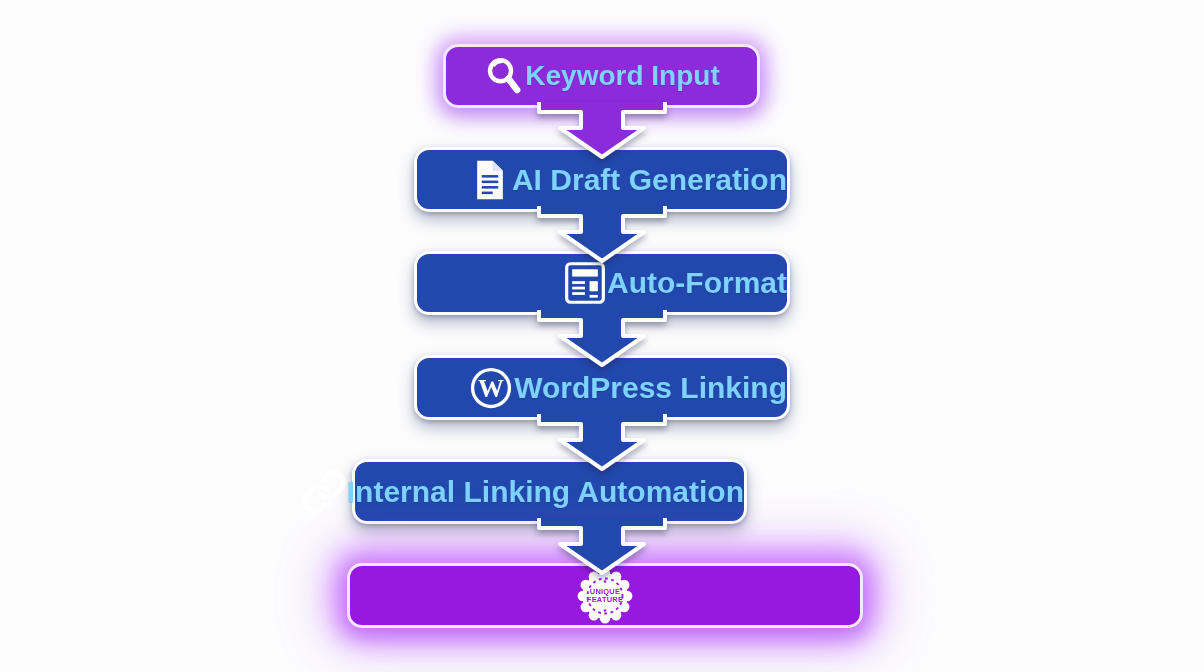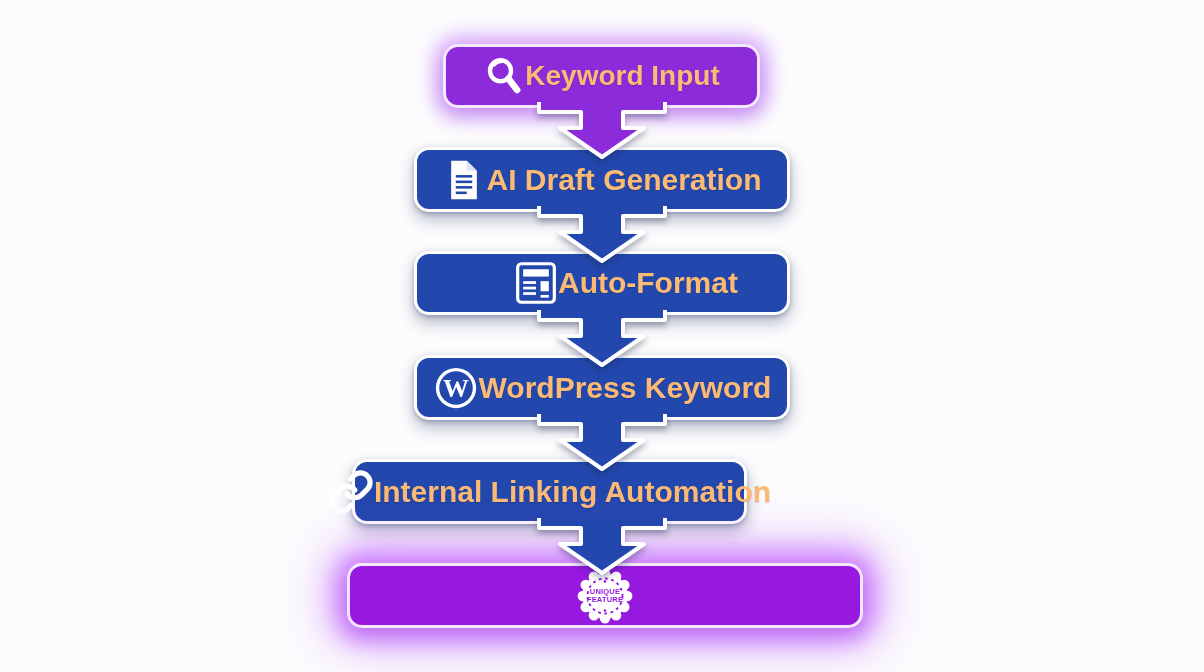--- a/index.html
+++ b/index.html
@@ -5,26 +5,27 @@
   html,body { margin:0; padding:0; }
   .canvas {
     position:relative; width:1204px; height:672px;
     background:#fcfcfd; overflow:hidden;
     font-family:"Liberation Sans", sans-serif;
   }
   
   .step {
     position:absolute; display:flex; align-items:center; justify-content:center;
     box-sizing:border-box; border-radius:15px; border:3px solid #22c55e;
-    color:#fdba74; z-index:1;
+    color:#7dd3fc; z-index:1;
   }
   .step .label { font-weight:bold; white-space:nowrap; text-shadow:0 1px 1px rgba(0,0,0,.15); }
   .step.blue {
     border-color:#ffffff;
     box-shadow:0 8px 16px rgba(24,38,88,.30), 0 2px 5px rgba(24,38,88,.28);
+    justify-content:flex-end;
   }
   .step.purple {
     border-color:#f3e8fe;
     box-shadow:0 0 20px 8px rgba(178,74,255,.45), 0 8px 20px rgba(120,40,200,.30);
   }
   .step.glow-strong {
     box-shadow:0 0 26px 12px rgba(182,64,255,.55), 0 0 50px 22px rgba(182,64,255,.28), 0 8px 20px rgba(120,40,200,.30);
   }
   .step-0 { left:443px; top:44px;  width:317px; height:64px; font-size:28px; }
   .step-1 { left:414px; top:147px; width:376px; height:65px; font-size:30px; }
@@ -99,21 +100,21 @@
   <svg class="arrow arrow-2" viewBox="0 0 130 58">
     <path d="M128,1 V11 H86 V27 H107 L65,56 L23,27 H44 V11 H2 V1" fill="#2248AD"></path>
   </svg>
 
   <div class="step step-3 blue" style="background: rgb(34, 72, 173); --fill: #2248AD;">
     <svg class="icon" width="46" height="46" viewBox="0 0 48 48">
       <circle cx="24" cy="24" r="21" fill="#fff"></circle>
       <circle class="wp-inner" cx="24" cy="24" r="17.5"></circle>
       <text x="24" y="33" text-anchor="middle" font-family="'Liberation Serif', serif" font-weight="bold" font-size="27" fill="#fff">W</text>
     </svg>
-    <span class="label">WordPress Keyword</span>
+    <span class="label">WordPress Linking</span>
   </div>
 
   <svg class="arrow arrow-3" viewBox="0 0 130 58">
     <path d="M128,1 V11 H86 V27 H107 L65,56 L23,27 H44 V11 H2 V1" fill="#2248AD"></path>
   </svg>
 
   <div class="step step-4 blue" style="background: rgb(34, 72, 173); --fill: #2248AD;">
     <svg class="icon" width="46" height="46" viewBox="0 0 24 24">
       <path d="M10 13a5 5 0 0 0 7.54.54l3-3a5 5 0 0 0-7.07-7.07l-1.72 1.71" fill="none" stroke="#fff" stroke-width="2.7" stroke-linecap="round" stroke-linejoin="round"></path>
       <path d="M14 11a5 5 0 0 0-7.54-.54l-3 3a5 5 0 0 0 7.07 7.07l1.71-1.71" fill="none" stroke="#fff" stroke-width="2.7" stroke-linecap="round" stroke-linejoin="round"></path>

